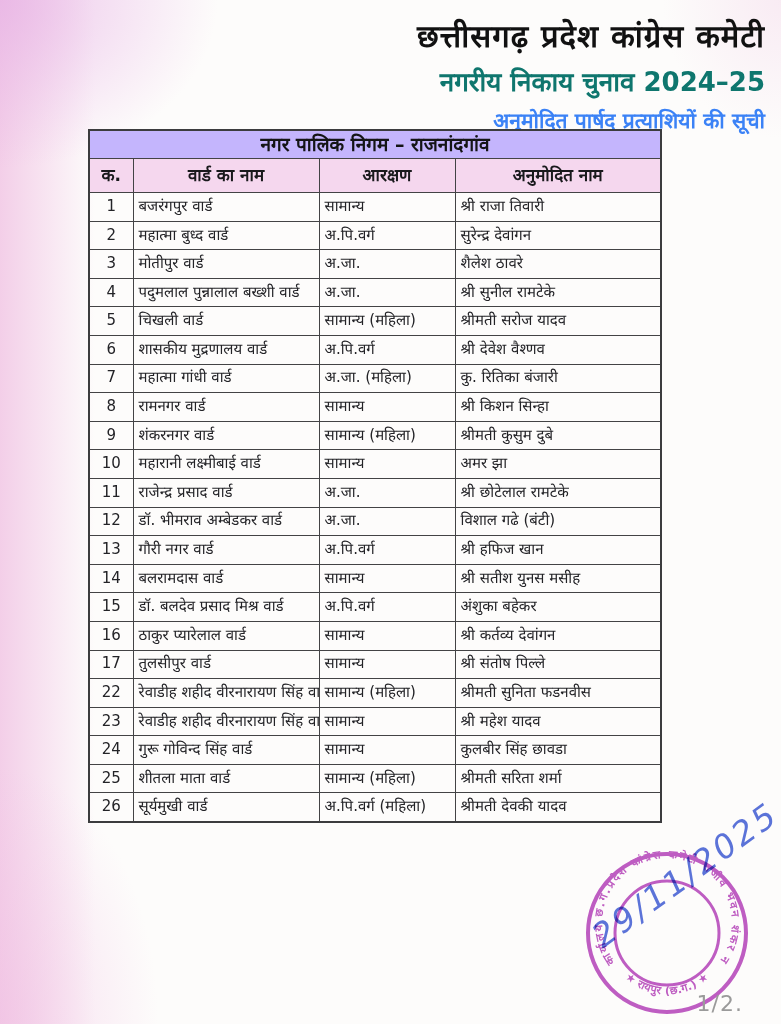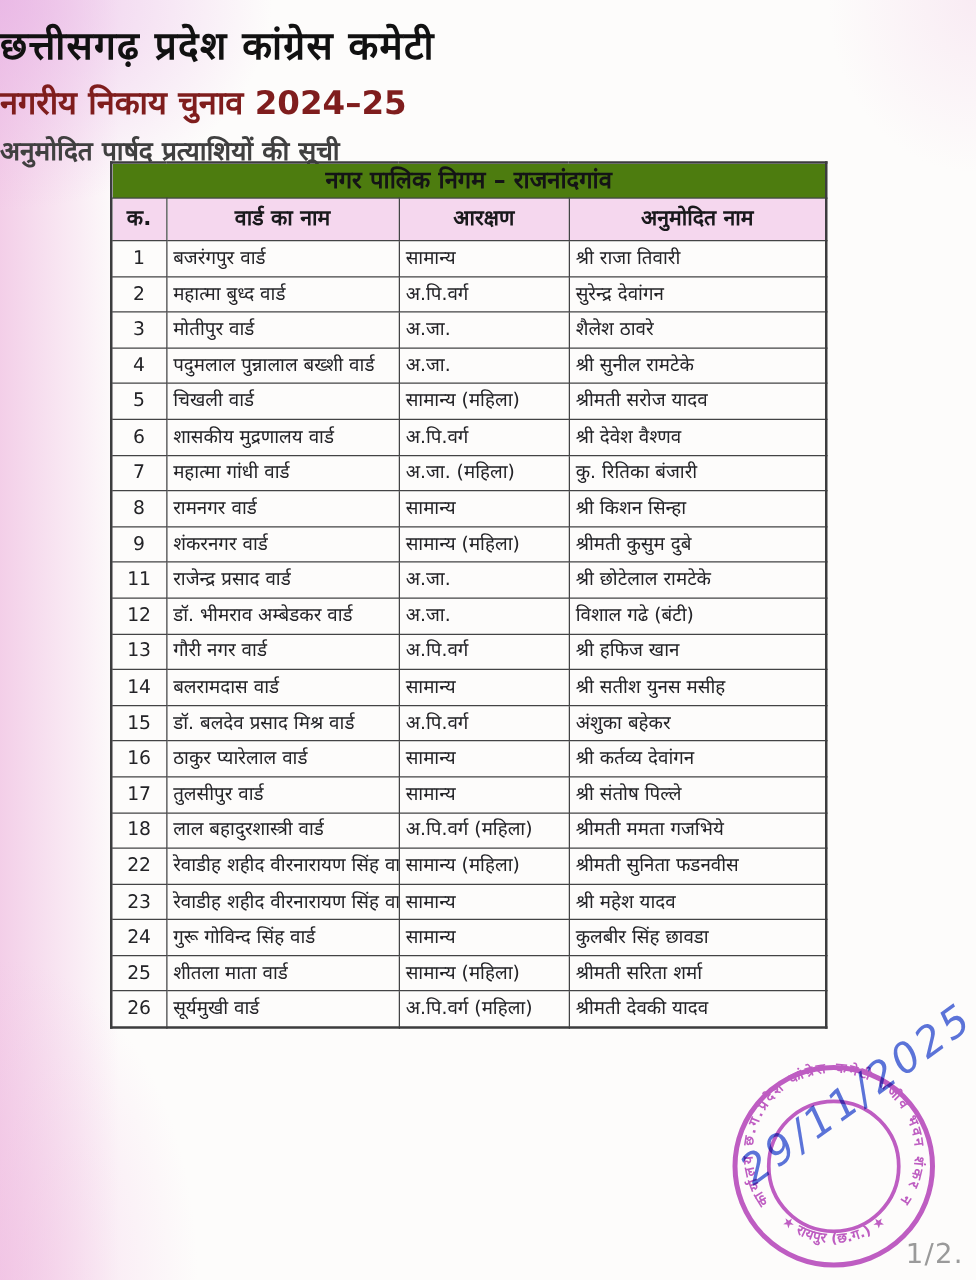--- a/index.html
+++ b/index.html
@@ -26,39 +26,39 @@
     position:absolute;left:0;bottom:0;width:160px;height:260px;
     background:radial-gradient(ellipse at 0% 100%, rgba(240,190,226,.55), rgba(240,190,226,0) 70%);
     pointer-events:none;
   }
   .edge-topright{
     position:absolute;right:0;top:0;width:120px;height:140px;
     background:radial-gradient(ellipse at 100% 0%, rgba(242,210,232,.4), rgba(242,210,232,0) 70%);
     pointer-events:none;
   }
 
-  .doc-header{position:absolute;left:0;right:16px;top:14px;text-align:left;}
+  .doc-header{position:absolute;left:0;right:16px;top:14px;text-align:right;}
   .title-1{font-size:31px;font-weight:bold;letter-spacing:1px;color:#111;}
-  .title-2{font-size:26px;font-weight:bold;margin-top:7px;color:#7f1d1d;}
-  .title-3{font-size:21px;font-weight:bold;margin-top:7px;color:#404040;}
+  .title-2{font-size:26px;font-weight:bold;margin-top:7px;color:#0f766e;}
+  .title-3{font-size:21px;font-weight:bold;margin-top:7px;color:#3b82f6;}
 
   table.list{
     position:absolute;left:88px;top:129px;width:572px;
     border-collapse:collapse;table-layout:fixed;
     border:2.2px solid #3c3c3e;
   }
   table.list td, table.list th{
     border:1.6px solid #434345;
     padding:0 5px;
     white-space:nowrap;overflow:hidden;
     line-height:1.05;
   }
   .table-title-cell{
     height:27px;text-align:center;font-size:19px;font-weight:bold;color:#141416;
-    background:#4d7c0f;
+    background:#c4b5fd;
   }
   tr.head th{
     height:33px;background:#f5d7ee;font-size:17px;font-weight:bold;color:#19191c;
     text-align:center;
   }
   tr.data td{height:27.6px;font-size:15px;color:#232327;}
   td.c-sn{text-align:center;font-size:15px;color:#2a2a2e;}
   col.w-sn{width:44px;} col.w-ward{width:186px;} col.w-res{width:136px;} col.w-name{width:206px;}
 
   .stamp-wrap{
@@ -68,21 +68,21 @@
   .stamp-wrap svg{display:block;}
   .stamp-text{fill:var(--stamp-color,#b23ab8);font-weight:bold;}
   .handwritten-date{
     position:absolute;left:596px;top:920px;width:200px;
     transform:rotate(-36deg);transform-origin:0 50%;
     font-size:33px;font-style:italic;letter-spacing:3px;
     color:var(--ink-color,#3f5bd6);
     mix-blend-mode:multiply;opacity:.85;pointer-events:none;
   }
   .page-number{
-    position:absolute;right:10px;bottom:8px;
+    position:absolute;right:38px;bottom:8px;
     font-size:22px;color:#9a9a9a;letter-spacing:1px;
   }
 </style>
 </head>
 <body>
 
 <div class="page">
   <div class="edge-left"></div>
   <div class="edge-topleft"></div>
   <div class="edge-bottomleft"></div>
@@ -161,20 +161,26 @@
       <td class="c-res">सामान्य</td>
       <td class="c-name">श्री किशन सिन्हा</td>
     </tr>
         <tr class="data">
       <td class="c-sn">9</td>
       <td class="c-ward">शंकरनगर वार्ड</td>
       <td class="c-res">सामान्य (महिला)</td>
       <td class="c-name">श्रीमती कुसुम दुबे</td>
     </tr>
         <tr class="data">
+      <td class="c-sn">10</td>
+      <td class="c-ward">महारानी लक्ष्मीबाई वार्ड</td>
+      <td class="c-res">सामान्य</td>
+      <td class="c-name">अमर झा</td>
+    </tr>
+        <tr class="data">
       <td class="c-sn">11</td>
       <td class="c-ward">राजेन्द्र प्रसाद वार्ड</td>
       <td class="c-res">अ.जा.</td>
       <td class="c-name">श्री छोटेलाल रामटेके</td>
     </tr>
         <tr class="data">
       <td class="c-sn">12</td>
       <td class="c-ward">डॉ. भीमराव अम्बेडकर वार्ड</td>
       <td class="c-res">अ.जा.</td>
       <td class="c-name">विशाल गढे (बंटी)</td>
@@ -201,26 +207,20 @@
       <td class="c-sn">16</td>
       <td class="c-ward">ठाकुर प्यारेलाल वार्ड</td>
       <td class="c-res">सामान्य</td>
       <td class="c-name">श्री कर्तव्य देवांगन</td>
     </tr>
         <tr class="data">
       <td class="c-sn">17</td>
       <td class="c-ward">तुलसीपुर वार्ड</td>
       <td class="c-res">सामान्य</td>
       <td class="c-name">श्री संतोष पिल्ले</td>
-    </tr>
-        <tr class="data">
-      <td class="c-sn">18</td>
-      <td class="c-ward">लाल बहादुरशास्त्री वार्ड</td>
-      <td class="c-res">अ.पि.वर्ग (महिला)</td>
-      <td class="c-name">श्रीमती ममता गजभिये</td>
     </tr>
         <tr class="data">
       <td class="c-sn">22</td>
       <td class="c-ward">रेवाडीह शहीद वीरनारायण सिंह वार्ड</td>
       <td class="c-res">सामान्य (महिला)</td>
       <td class="c-name">श्रीमती सुनिता फडनवीस</td>
     </tr>
         <tr class="data">
       <td class="c-sn">23</td>
       <td class="c-ward">रेवाडीह शहीद वीरनारायण सिंह वार्ड</td>

